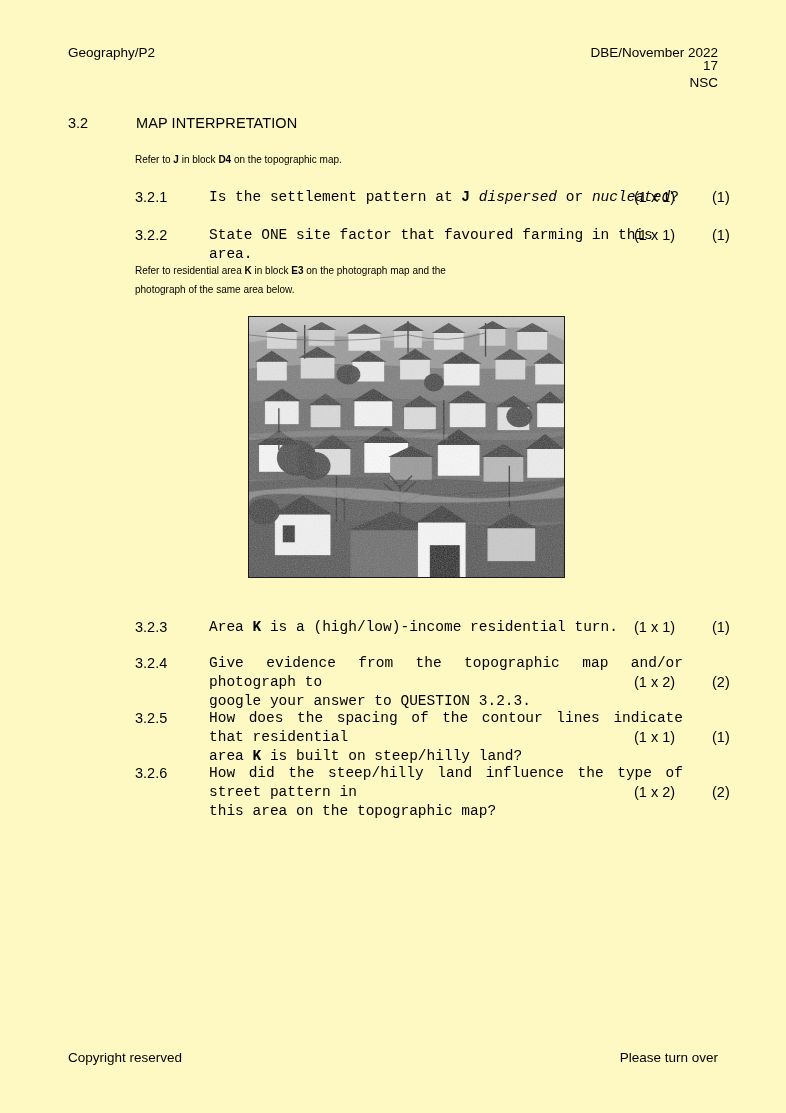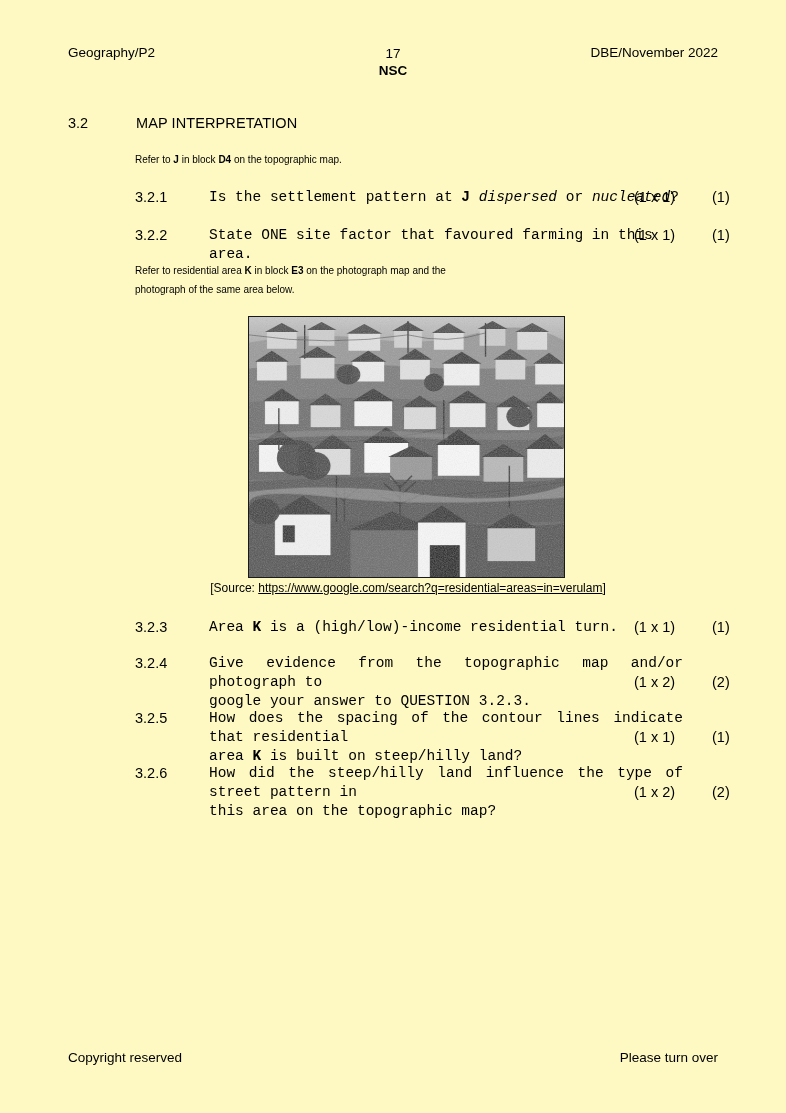--- a/index.html
+++ b/index.html
@@ -31,27 +31,26 @@
   .header-left {
     position: absolute;
     left: 0;
     top: 0;
     white-space: nowrap;
   }
   .header-center {
     position: absolute;
     left: 0;
     right: 0;
-    top: 0;
-    text-align: center;
+    top: 12px;
+    text-align: right;
     line-height: 17px;
   }
   .header-center .nsc {
     display: block;
-    font-weight: bold;
   }
   .header-right {
     position: absolute;
     right: 0;
     top: 0;
     white-space: nowrap;
   }
 
   
   .section-head {
@@ -387,23 +386,20 @@
         </g>
 
         <g fill="#9d9d9d" opacity="0.75">
           <path d="M0 176 Q80 166 170 178 T317 170 L317 182 Q180 192 90 182 T0 188 Z"></path>
           <path d="M0 118 Q100 110 200 118 L200 124 Q100 116 0 124 Z" opacity="0.55"></path>
         </g>
       </g>
     </svg>
   </div>
 
-  <div class="source">
-    <span>[Source: </span><span class="url">https://www.google.com/search?q=residential=areas=in=verulam</span><span>]</span>
-  </div>
 
   <div class="qrow" style="top:618px;">
     <span class="qnum">3.2.3</span>
     <span class="qtext"><span>Area </span><b>K</b><span> is a (high/low)-income residential turn.</span></span>
     <span class="calc">(1 x 1)</span>
     <span class="marks">(1)</span>
   </div>
 
   <div class="qrow" style="top:654px;">
     <span class="qnum">3.2.4</span>

